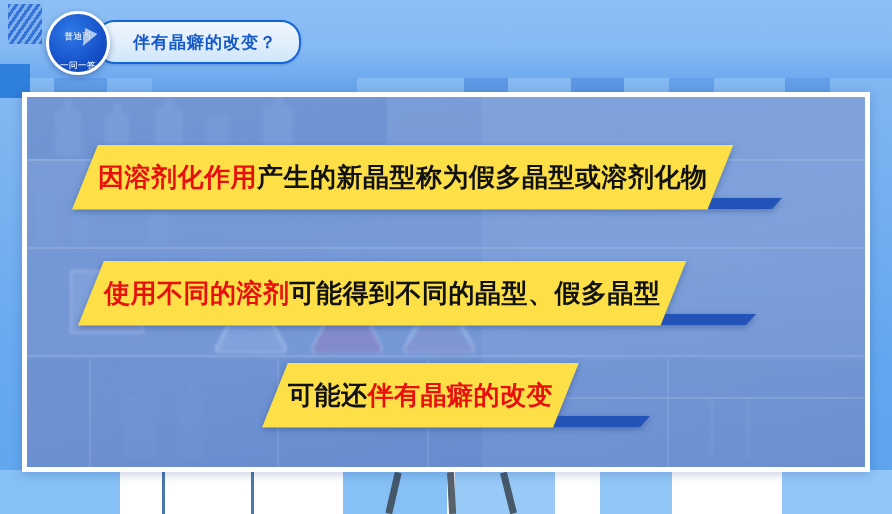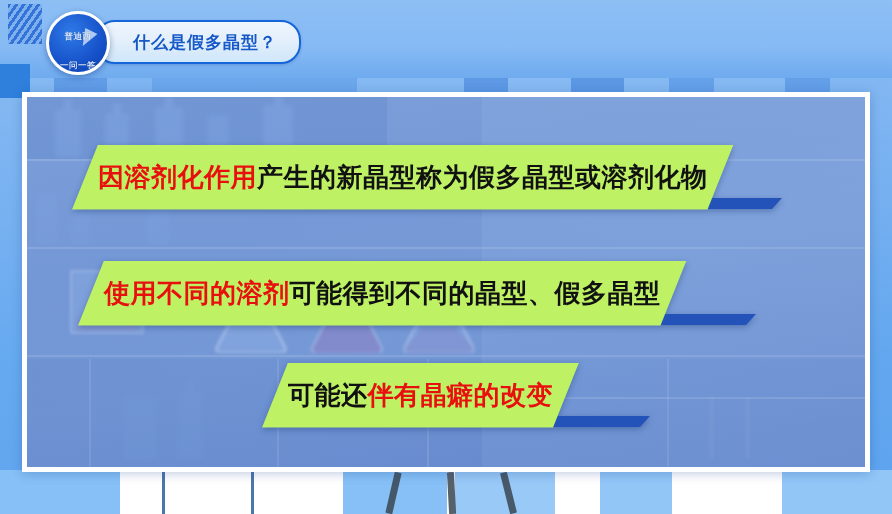--- a/index.html
+++ b/index.html
@@ -69,21 +69,21 @@
     filter:blur(2.2px);}
   .bottle-neck{position:absolute;background:rgba(130,165,225,.6);border-radius:2px;
     filter:blur(2.2px);}
   .flask{position:absolute;filter:blur(1.6px);}
   .flask svg{display:block;}
 
   
   .banner{position:absolute;height:50px;display:flex;align-items:center;
     filter:drop-shadow(0 2px 3px rgba(10,40,100,.35));}
   .banner .slab{position:relative;height:65px;display:flex;align-items:center;
-    background:#bef264;
+    background:#fde047;
     padding:0 26px;
     clip-path:polygon(26px 0,100% 0,calc(100% - 26px) 100%,0 100%);}
   .banner .bar{position:absolute;height:11px;background:#2353b8;
     clip-path:polygon(10px 0,100% 0,calc(100% - 10px) 100%,0 100%);}
   .banner .txt{white-space:nowrap;font-size:26px;font-weight:700;color:#111111;
     letter-spacing:.5px;line-height:1;}
   .banner .txt .hl{color:#e8100f;}
 
   
   .pill{position:absolute;left:95px;top:20px;height:40px;
@@ -210,21 +210,21 @@
   </div>
 
   <div class="banner" style="left:262px;top:370px;">
     <div class="bar" style="left:16px;top:46px;width:372px;"></div>
     <div class="slab">
       <span class="txt"><span>可能还</span><span class="hl">伴有晶癖的改变</span></span>
     </div>
   </div>
 
   <div class="pill">
-    <span class="pill-txt">什么是假多晶型？</span>
+    <span class="pill-txt">伴有晶癖的改变？</span>
   </div>
 
   <div class="logo">
     <div class="logo-inner">
       <div class="logo-chev"></div>
       <div class="logo-row logo-r1">普迪西</div>
       <div class="logo-row logo-r2">一问一答</div>
     </div>
   </div>
 

